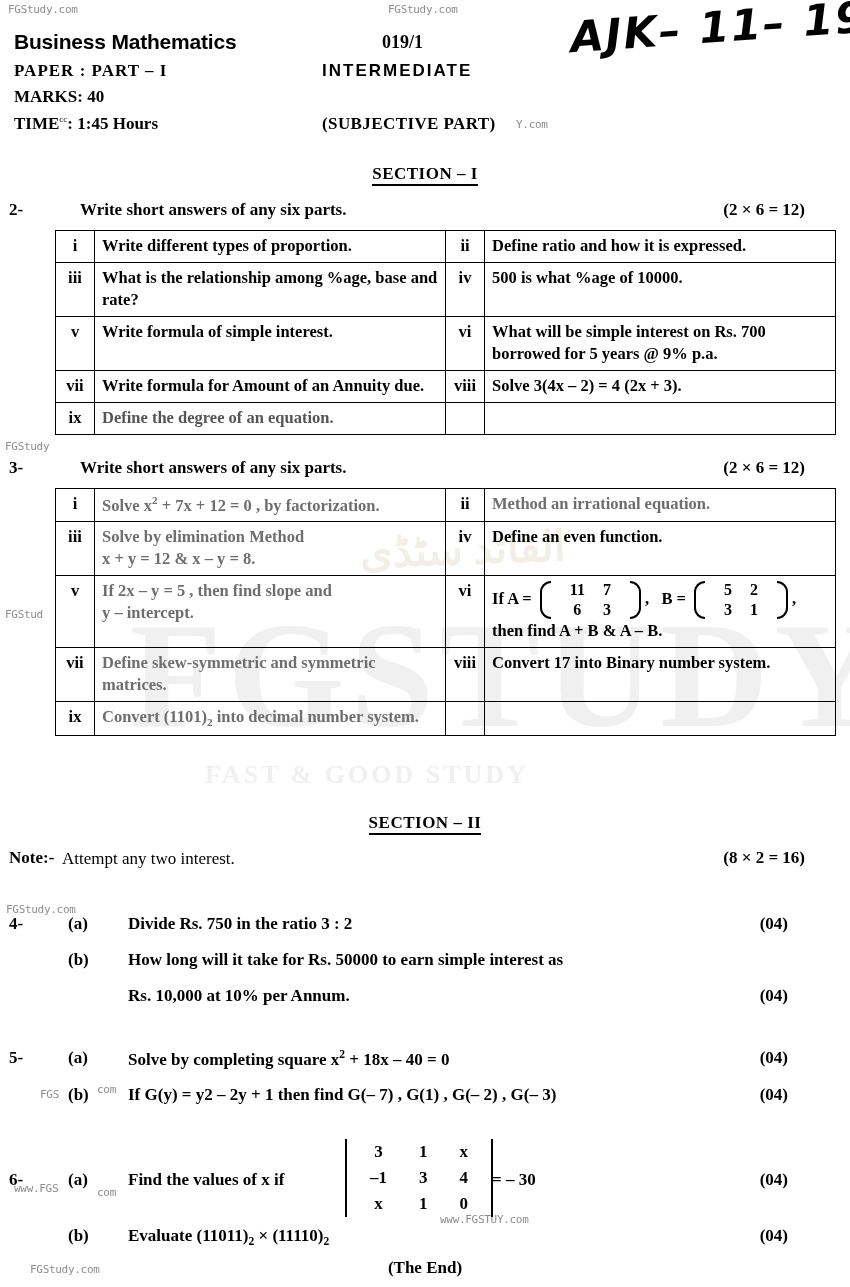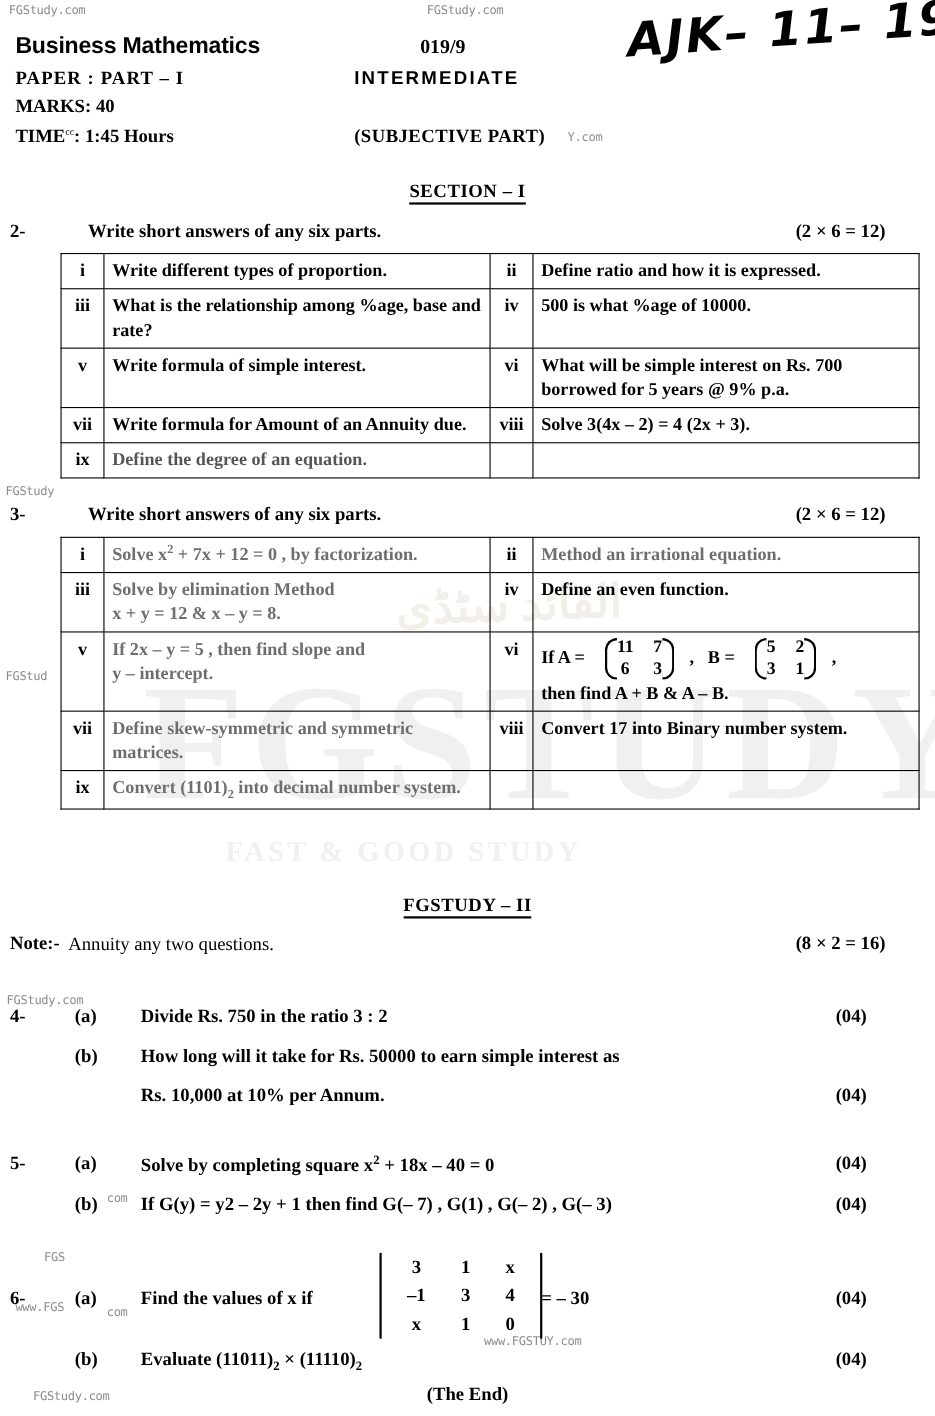--- a/index.html
+++ b/index.html
@@ -172,22 +172,22 @@
   .faded { color: #555555; }
   .pale  { color: #6e6e6e; }
 
   sup, sub { font-size: 0.68em; font-weight: bold; }
 
   
   .matrix {
     display: inline-block;
     position: relative;
     vertical-align: middle;
-    padding: 0 2px;
-    margin: 0 14px;
+    padding: 0 21px;
+    margin: 0 4px;
   }
   .matrix::before,
   .matrix::after {
     content: "";
     position: absolute;
     top: 1px;
     bottom: 1px;
     width: 9px;
     border: 2px solid #000;
   }
@@ -315,29 +315,29 @@
 <div class="wm-big tag">FAST &amp; GOOD STUDY</div>
 <div class="wm-big urdu">القائد سٹڈی</div>
 <div class="wm-reg">®</div>
 
 <div class="wm-small" style="left:8px;  top:3px;">FGStudy.com</div>
 <div class="wm-small" style="left:388px;top:3px;">FGStudy.com</div>
 <div class="wm-small" style="left:516px;top:118px;">Y.com</div>
 <div class="wm-small" style="left:5px;  top:440px;">FGStudy</div>
 <div class="wm-small" style="left:5px;  top:608px;">FGStud</div>
 <div class="wm-small" style="left:6px;  top:903px;">FGStudy.com</div>
-<div class="wm-small" style="left:40px; top:1088px;margin-top:48px;">FGS</div>
+<div class="wm-small" style="left:40px; top:1088px;">FGS</div>
 <div class="wm-small" style="left:97px; top:1083px;">com</div>
 <div class="wm-small" style="left:14px; top:1182px;">www.FGS</div>
 <div class="wm-small" style="left:97px; top:1186px;">com</div>
 <div class="wm-small" style="left:440px;top:1213px;">www.FGSTUY.com</div>
 <div class="wm-small" style="left:30px; top:1263px;">FGStudy.com</div>
 
 <div class="hdr-line" id="subject-title">Business Mathematics</div>
-<div class="hdr-line" id="paper-code">019/9</div>
+<div class="hdr-line" id="paper-code">019/1</div>
 <div class="hdr-line" id="paper-row">PAPER :  PART – I</div>
 <div class="hdr-line" id="level-label">INTERMEDIATE</div>
 <div class="hdr-line" id="marks-row">MARKS:  40</div>
 <div class="hdr-line" id="time-row"><span>TIME</span><span class="sup-cc">cc</span><span>:  1:45 Hours</span></div>
 <div class="hdr-line" id="subjective-label">(SUBJECTIVE PART)</div>
 <div id="handwritten-code">AJK– 11– 19</div>
 
 <div class="section-heading" id="section-1-heading"><span>SECTION – I</span></div>
 
 <div class="q-number" style="top:200px;">2-</div>
@@ -451,24 +451,24 @@
   </tr>
   <tr>
     <td class="rn">ix</td>
     <td class="body pale"><span>Convert (1101)</span><sub>2</sub><span> into decimal number system.</span></td>
     <td class="rn blank"></td>
     <td class="body blank"></td>
   </tr>
 </tbody>
   </table>
 
-<div class="section-heading" id="section-2-heading"><span>FGSTUDY – II</span></div>
+<div class="section-heading" id="section-2-heading"><span>SECTION – II</span></div>
 
 <div id="note-label">Note:-</div>
-<div id="note-text">Annuity any two questions.</div>
+<div id="note-text">Attempt any two interest.</div>
 <div id="note-marks">(8 × 2 = 16)</div>
 
 <div class="lq-number" style="top:914px;">4-</div>
 <div class="lq-part" style="top:914px;">(a)</div>
 <div class="lq-text" style="top:914px;">Divide Rs. 750 in the ratio  3 : 2</div>
 <div class="lq-marks" style="top:914px;">(04)</div>
 
 <div class="lq-part" style="top:950px;">(b)</div>
 <div class="lq-text" style="top:950px;">How long will it take for Rs. 50000 to earn simple interest as</div>
 <div class="lq-text" style="top:986px;">Rs. 10,000 at 10% per Annum.</div>

